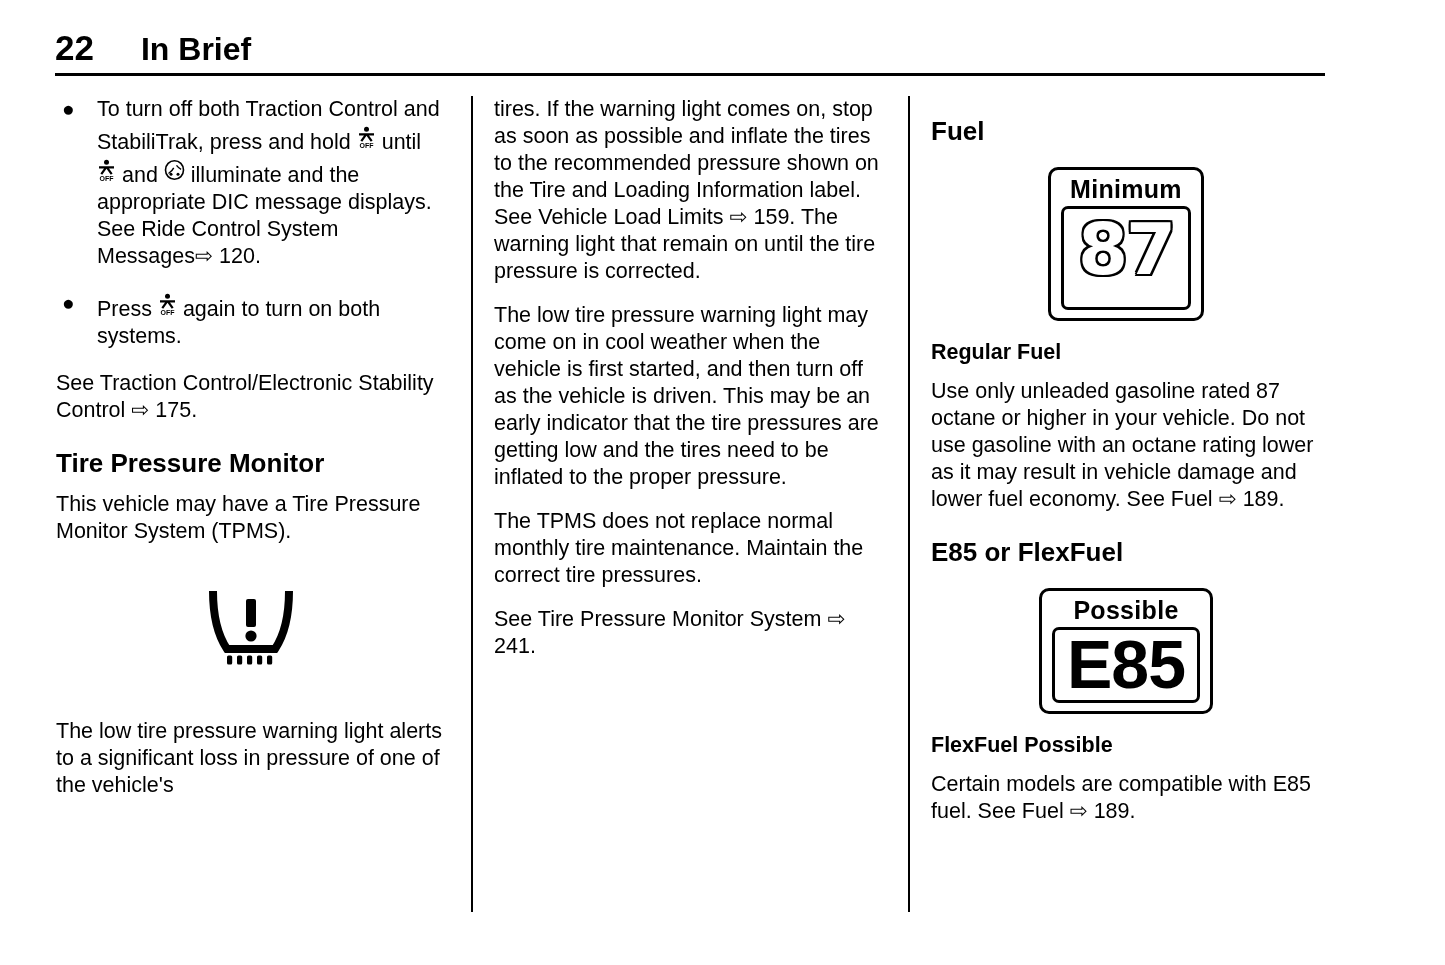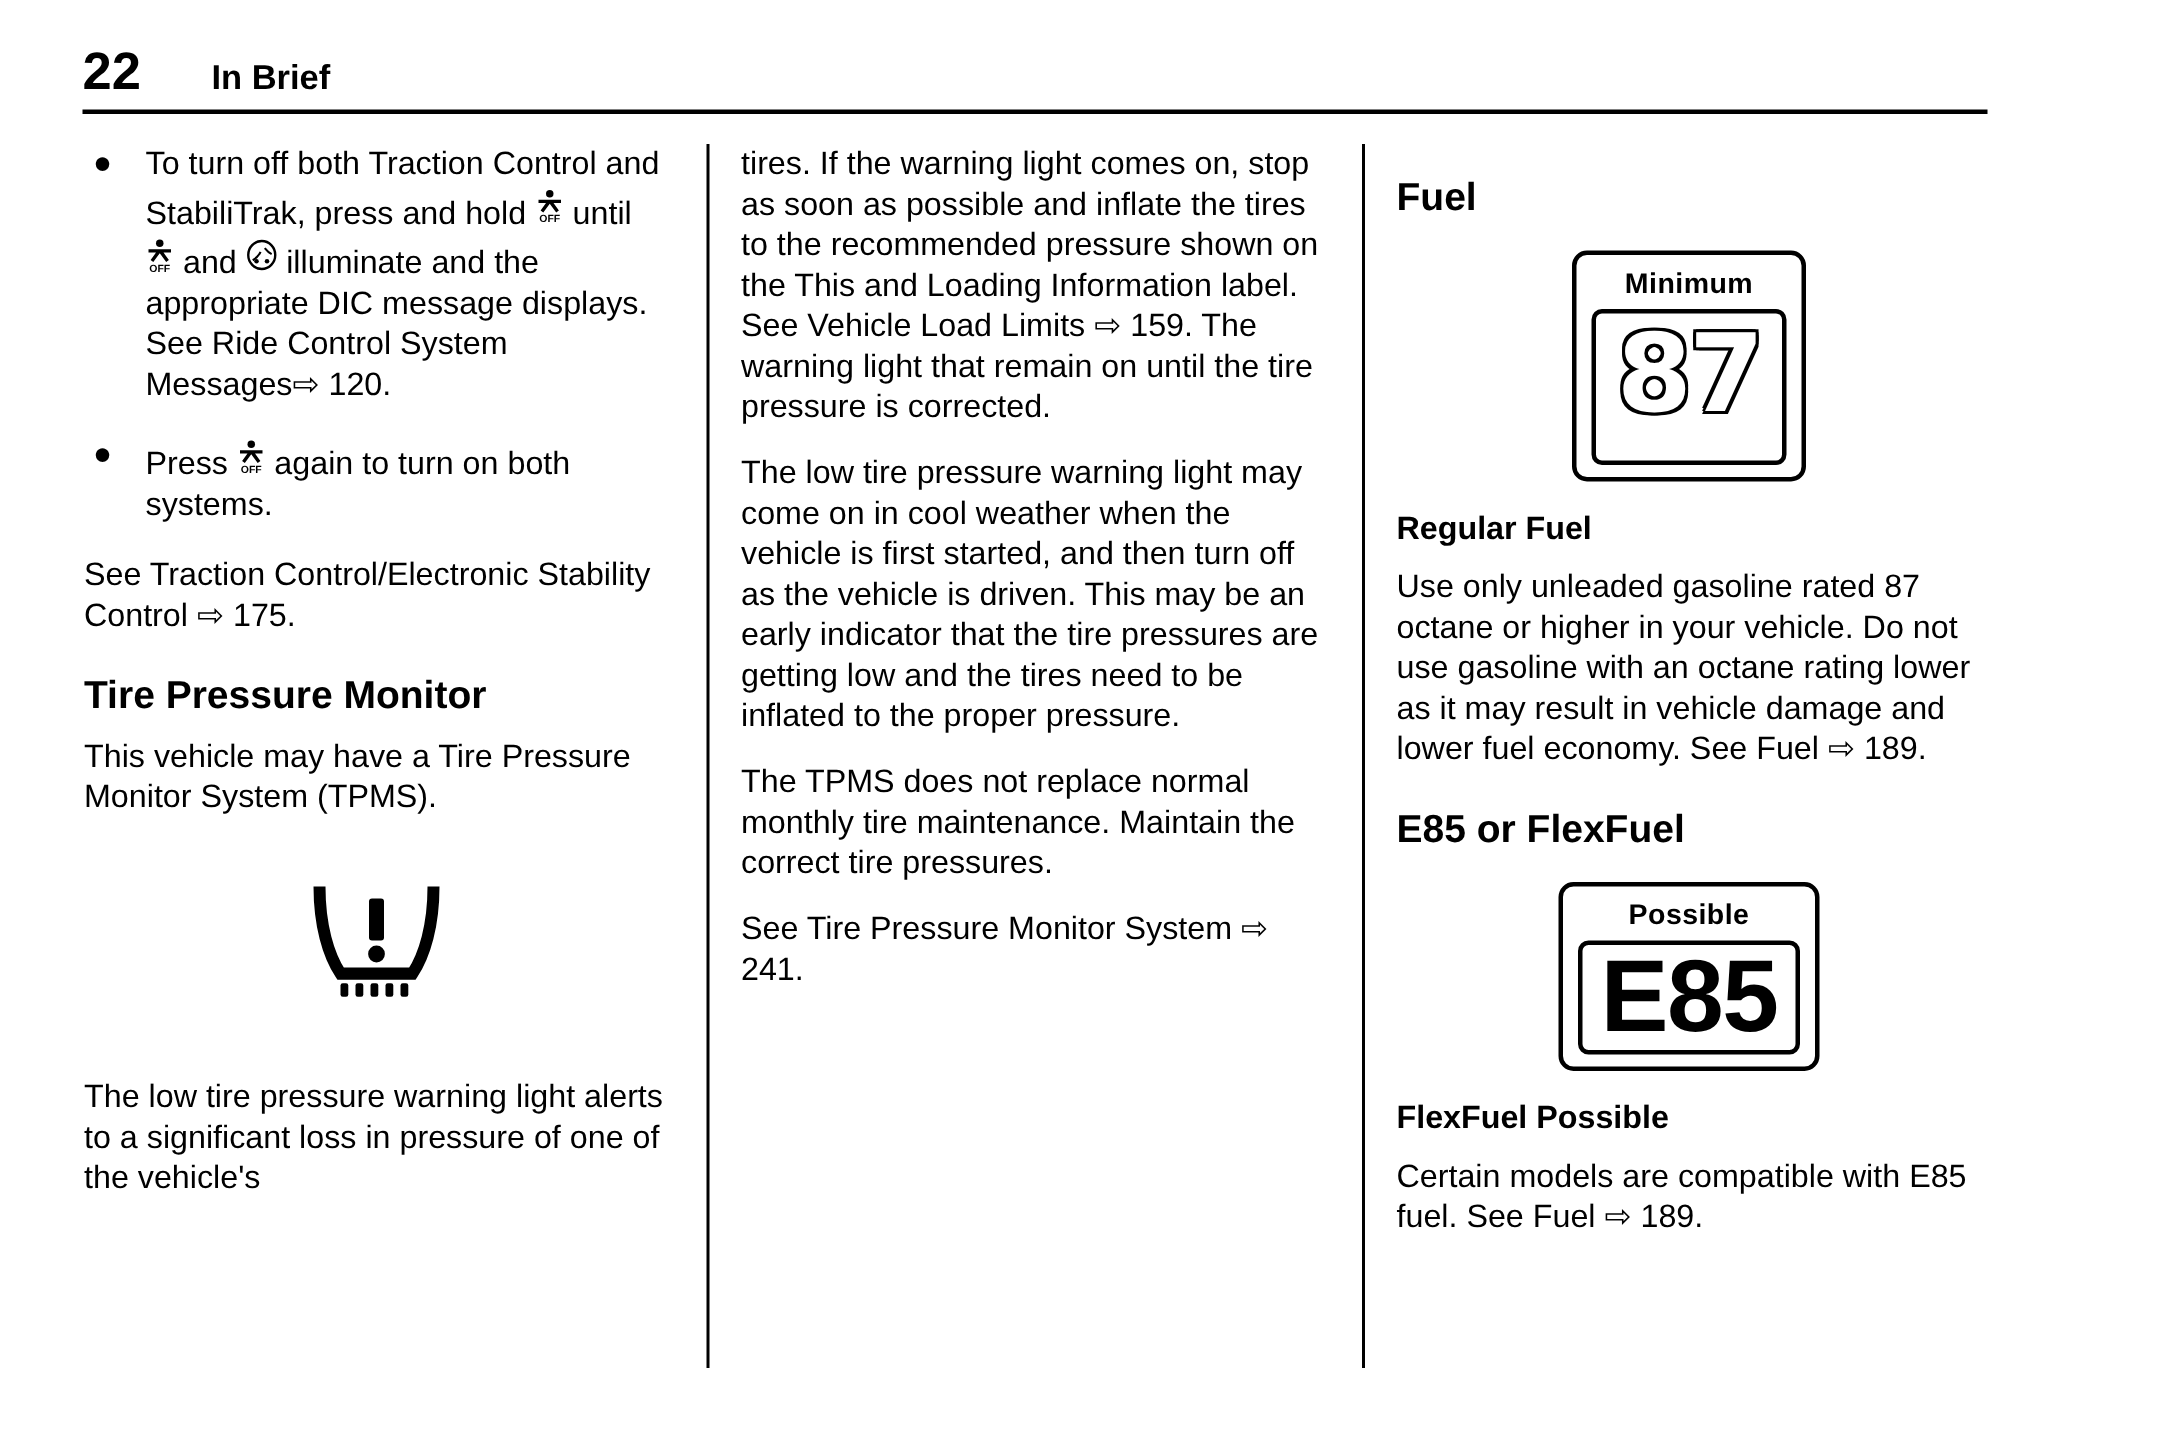--- a/index.html
+++ b/index.html
@@ -30,21 +30,21 @@
     width: 1270px;
     display: flex;
     align-items: baseline;
   }
   .page-number {
     font-size: 35px;
     font-weight: bold;
     letter-spacing: 0px;
   }
   .header-title {
-    font-size: 23px;
+    font-size: 32px;
     font-weight: bold;
     margin-left: 47px;
   }
   .header-rule {
     position: absolute;
     left: 55px;
     top: 73px;
     width: 1270px;
     height: 3px;
     background: #000;
@@ -135,21 +135,21 @@
     margin: 22px 0 18px 0;
   }
   .fuel-badge {
     display: inline-block;
     border: 3px solid #000;
     border-radius: 10px;
     padding: 6px 10px 8px 10px;
     background: #fff;
   }
   .fuel-badge .cap {
-    font-size: 19px;
+    font-size: 25px;
     font-weight: bold;
     letter-spacing: 0.3px;
     text-align: center;
     margin-bottom: 3px;
   }
   .fuel-badge .inner {
     border: 3px solid #000;
     border-radius: 7px;
     padding: 2px 14px 20px 14px;
   }
@@ -238,21 +238,21 @@
         </g>
         <rect x="41" y="16" width="10" height="28" rx="2" fill="#000"></rect>
         <circle cx="46" cy="53" r="5.6" fill="#000"></circle>
       </svg>
     </div>
 
     <p>The low tire pressure warning light alerts to a significant loss in pressure of one of the vehicle's</p>
   </div>
 
   <div class="col col2">
-    <p><span>tires. If the warning light comes on, stop as soon as possible and inflate the tires to the recommended pressure shown on the This and Loading Information label. See </span><span class="it">Vehicle Load Limits</span> <span class="it arrow">⇨</span> <span class="it">159</span><span>. The warning light that remain on until the tire pressure is corrected.</span></p>
+    <p><span>tires. If the warning light comes on, stop as soon as possible and inflate the tires to the recommended pressure shown on the Tire and Loading Information label. See </span><span class="it">Vehicle Load Limits</span> <span class="it arrow">⇨</span> <span class="it">159</span><span>. The warning light that remain on until the tire pressure is corrected.</span></p>
 
     <p>The low tire pressure warning light may come on in cool weather when the vehicle is first started, and then turn off as the vehicle is driven. This may be an early indicator that the tire pressures are getting low and the tires need to be inflated to the proper pressure.</p>
 
     <p>The TPMS does not replace normal monthly tire maintenance. Maintain the correct tire pressures.</p>
 
     <p><span>See </span><span class="it">Tire Pressure Monitor System</span> <span class="it arrow">⇨</span> <span class="it">241</span><span>.</span></p>
   </div>
 
   <div class="col col3">
     <h2 class="section first">Fuel</h2>

